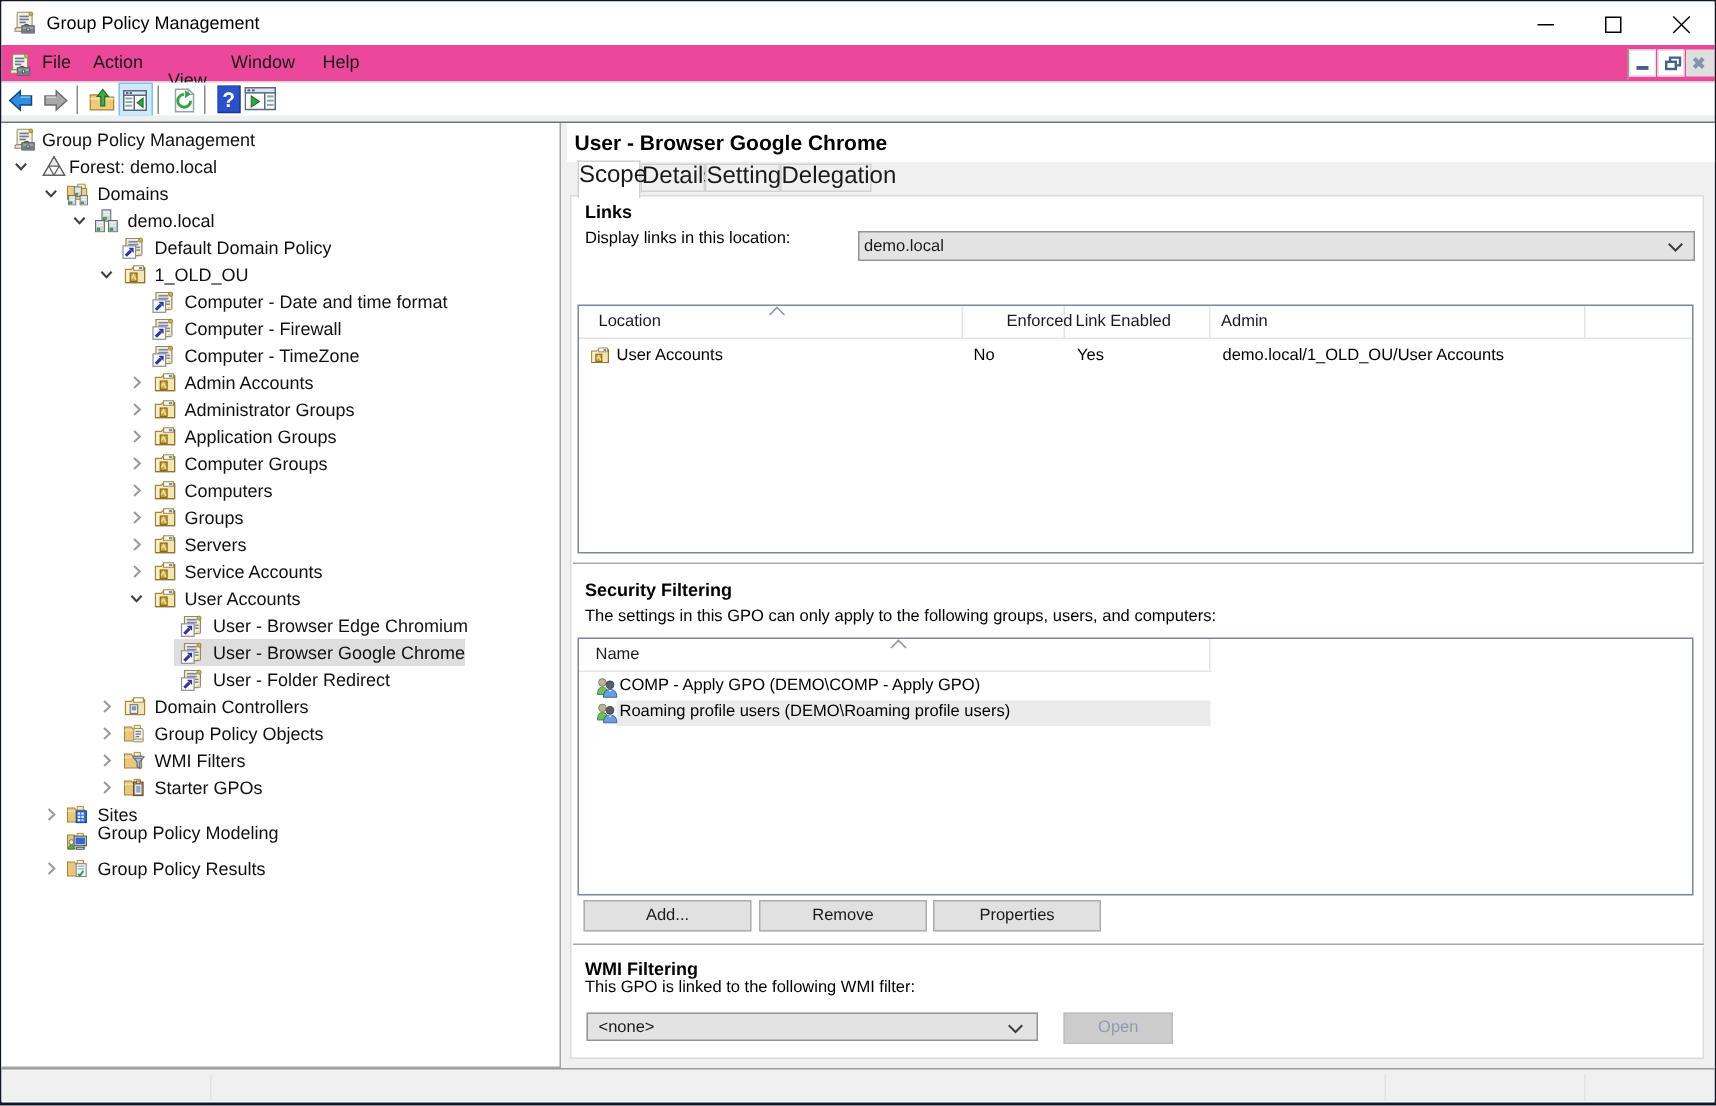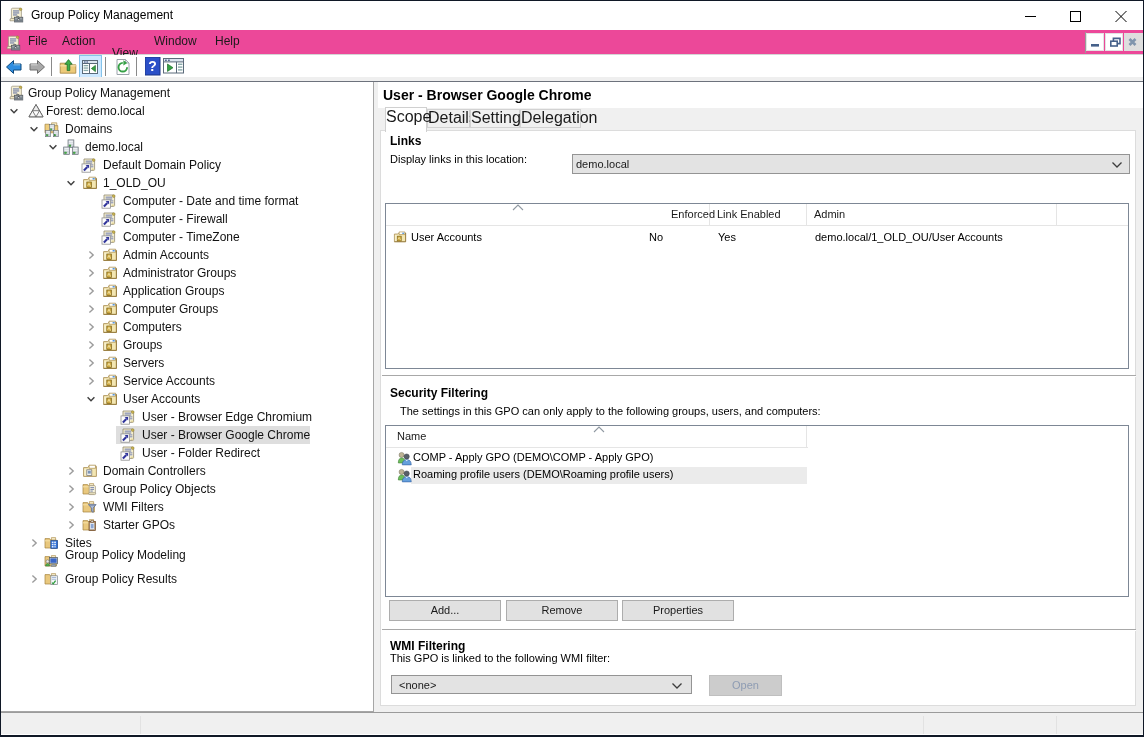--- a/index.html
+++ b/index.html
@@ -741,20 +741,23 @@
       <div id="tabpage">
 <div class="lbl bold" style="left:9px; top:3px;">Links</div>
 <div class="lbl" style="left:9px; top:22px;">Display links in this location:</div>
 <div class="combo" style="left:191px; top:23px; width:558px; height:20px;">
             <div class="combotext" style="left:3px;">demo.local</div>
             <svg class="abs" style="right:6px; top:5px;" width="12" height="10" viewBox="0 0 12 10">
               <path d="M1.5 2.5 L6 7 L10.5 2.5" fill="none" stroke="#3c3c3c" stroke-width="1.3"></path>
             </svg>
           </div>
 <div class="listbox" style="left:4px; top:72px; width:744px; height:166px;">
+            <div class="colhdr" style="left:0; width:256px;">
+              <div class="hdrtext">Location</div>
+            </div>
             <div class="colhdr" style="left:257px; width:67px;">
               <div class="hdrtext" style="left:6px;padding-left:22px;">Enforced</div>
             </div>
             <div class="colhdr" style="left:325px; width:96px;">
               <div class="hdrtext" style="left:6px;">Link Enabled</div>
             </div>
             <div class="colhdr" style="left:422px; width:249px;">
               <div class="hdrtext" style="left:6px;">Admin</div>
             </div>
             <div class="colhdr" style="left:672px; width:70px; border-right:none;"></div>
@@ -776,21 +779,21 @@
 </g>
               </svg>
             </div>
             <div class="lbl" style="left:25px; top:27px;">User Accounts</div>
             <div class="lbl" style="left:263px; top:27px;">No</div>
             <div class="lbl" style="left:332px; top:27px;">Yes</div>
             <div class="lbl" style="left:429px; top:27px;">demo.local/1_OLD_OU/User Accounts</div>
           </div>
 <div class="groove" style="left:1px; top:244px; width:754px;"></div>
 <div class="lbl bold" style="left:9px; top:255px;">Security Filtering</div>
-<div class="lbl" style="left:9px; top:274px;margin-left:10px;">The settings in this GPO can only apply to the following groups, users, and computers:</div>
+<div class="lbl" style="left:9px; top:274px;">The settings in this GPO can only apply to the following groups, users, and computers:</div>
 <div class="listbox" style="left:4px; top:294px; width:744px; height:172px;">
             <div class="colhdr" style="left:0; width:421px;">
               <div class="hdrtext" style="left:11px;">Name</div>
             </div>
             <div class="abs" style="left:0; top:21px; width:422px; height:1px; background:#e5e5e5;"></div>
             <svg class="abs" style="left:207px; top:0px;" width="12" height="7" viewBox="0 0 12 7">
               <path d="M1 6 L6 1 L11 6" fill="none" stroke="#9099a2" stroke-width="1.1"></path>
             </svg>
             <div class="abs" style="left:11px; top:25px;">
               <svg width="15" height="15" viewBox="0 0 16 16">

